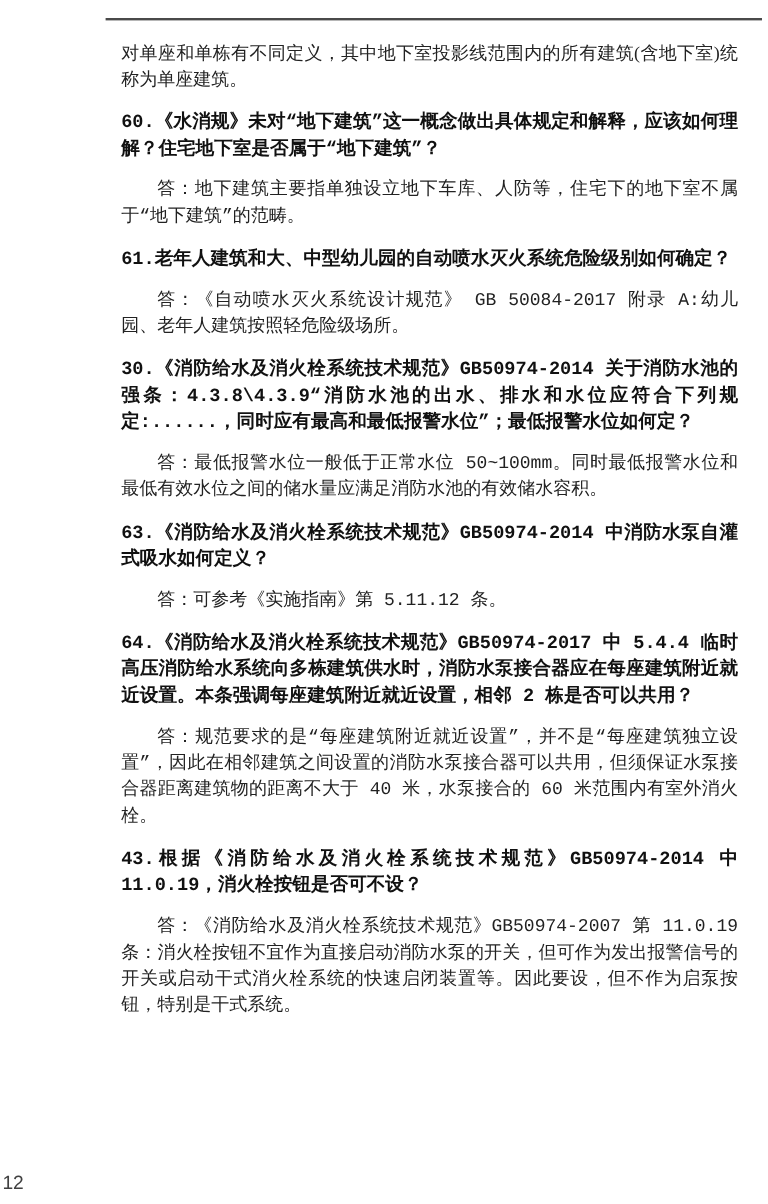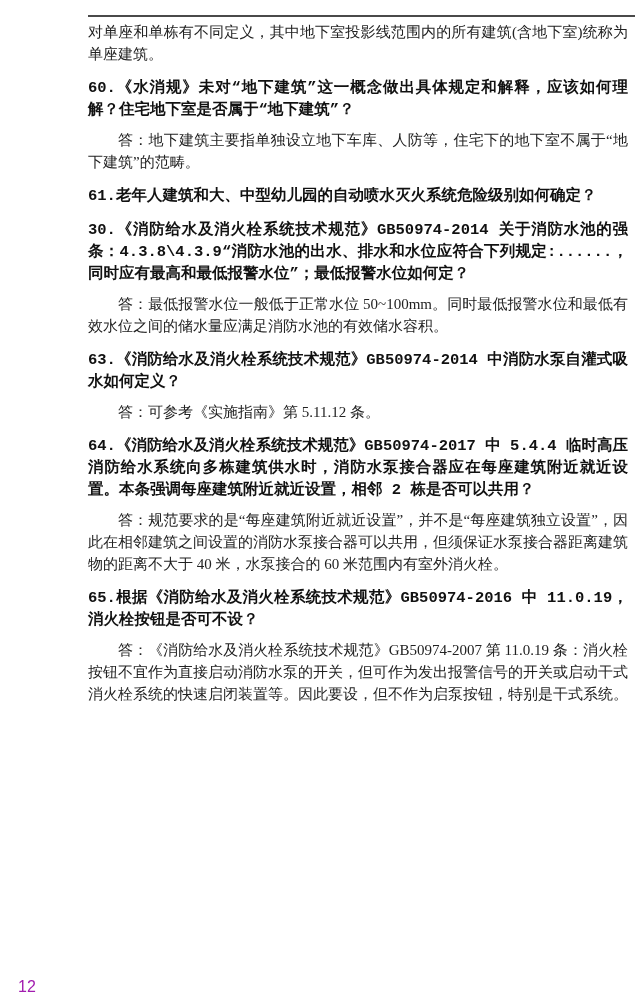--- a/index.html
+++ b/index.html
@@ -23,76 +23,77 @@
     height: 2px;
     background: #4a4a4a;
   }
   .content {
     position: absolute;
     left: 88px;
     top: 21px;
     width: 540px;
   }
   .content p {
-    margin: 0;
+    margin: 13px;
     text-align: justify;
   }
   .cont {
     font-family: "Liberation Serif", serif;
     font-size: 15px;
     line-height: 22px;
     color: #222222;
   }
   .q {
     font-family: Liberation Mono, monospace;
     font-weight: 700;
     font-size: 15.5px;
     line-height: 22px;
     margin-top: 12px !important;
     color: #111111;
   }
   .a {
-    font-family: Liberation Serif, serif;
+    font-family: Liberation Mono, monospace;
     font-size: 15px;
     line-height: 22px;
     text-indent: 2em;
     margin-top: 8px !important;
     color: #222222;
   }
   .page-num {
     position: absolute;
-    left: 18px;
+    left: 2px;
     top: 977px;
     font-family: "Liberation Sans", sans-serif;
     font-size: 16px;
     line-height: 20px;
-    color: #a21caf;
+    color: #404040;
   }
 </style>
 </head>
 <body>
 
 <div class="sheet">
   <div class="top-rule"></div>
 
   <div class="content">
     <p class="cont">对单座和单栋有不同定义，其中地下室投影线范围内的所有建筑(含地下室)统称为单座建筑。</p>
 
     <p class="q">60.《水消规》未对“地下建筑”这一概念做出具体规定和解释，应该如何理解？住宅地下室是否属于“地下建筑”？</p>
     <p class="a">答：地下建筑主要指单独设立地下车库、人防等，住宅下的地下室不属于“地下建筑”的范畴。</p>
 
     <p class="q">61.老年人建筑和大、中型幼儿园的自动喷水灭火系统危险级别如何确定？</p>
+    <p class="a">答：《自动喷水灭火系统设计规范》 GB 50084-2017 附录 A:幼儿园、老年人建筑按照轻危险级场所。</p>
 
     <p class="q">30.《消防给水及消火栓系统技术规范》GB50974-2014 关于消防水池的强条：4.3.8\4.3.9“消防水池的出水、排水和水位应符合下列规定:......，同时应有最高和最低报警水位”；最低报警水位如何定？</p>
     <p class="a">答：最低报警水位一般低于正常水位 50~100mm。同时最低报警水位和最低有效水位之间的储水量应满足消防水池的有效储水容积。</p>
 
     <p class="q">63.《消防给水及消火栓系统技术规范》GB50974-2014 中消防水泵自灌式吸水如何定义？</p>
     <p class="a">答：可参考《实施指南》第 5.11.12 条。</p>
 
     <p class="q">64.《消防给水及消火栓系统技术规范》GB50974-2017 中 5.4.4 临时高压消防给水系统向多栋建筑供水时，消防水泵接合器应在每座建筑附近就近设置。本条强调每座建筑附近就近设置，相邻 2 栋是否可以共用？</p>
     <p class="a">答：规范要求的是“每座建筑附近就近设置”，并不是“每座建筑独立设置”，因此在相邻建筑之间设置的消防水泵接合器可以共用，但须保证水泵接合器距离建筑物的距离不大于 40 米，水泵接合的 60 米范围内有室外消火栓。</p>
 
-    <p class="q">65.根据《消防给水及消火栓系统技术规范》GB50974-2016 中 11.0.19，消火栓按钮是否可不设？</p>
+    <p class="q">43.根据《消防给水及消火栓系统技术规范》GB50974-2014 中 11.0.19，消火栓按钮是否可不设？</p>
     <p class="a">答：《消防给水及消火栓系统技术规范》GB50974-2007 第 11.0.19 条：消火栓按钮不宜作为直接启动消防水泵的开关，但可作为发出报警信号的开关或启动干式消火栓系统的快速启闭装置等。因此要设，但不作为启泵按钮，特别是干式系统。</p>
   </div>
 
   <div class="page-num">12</div>
 </div>
 
 </body></html>

